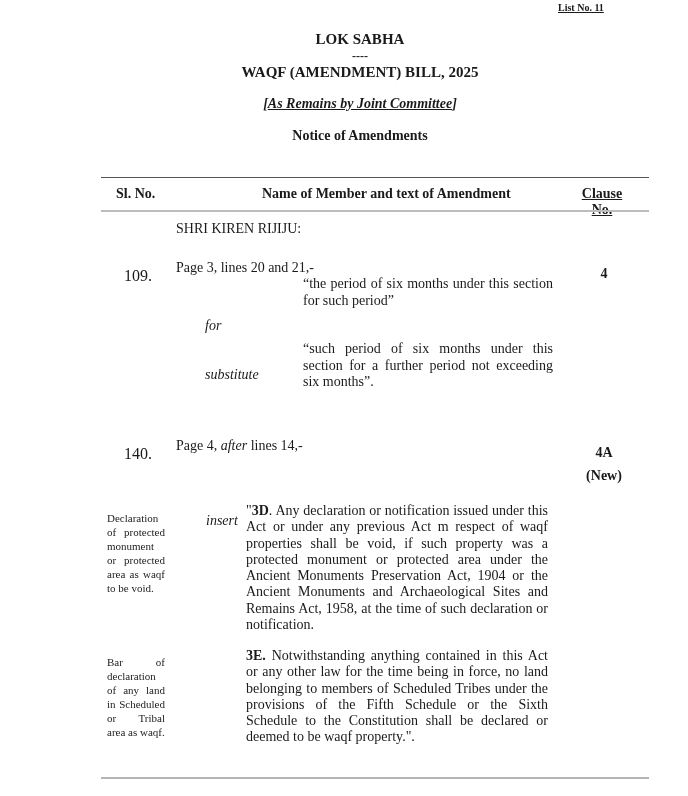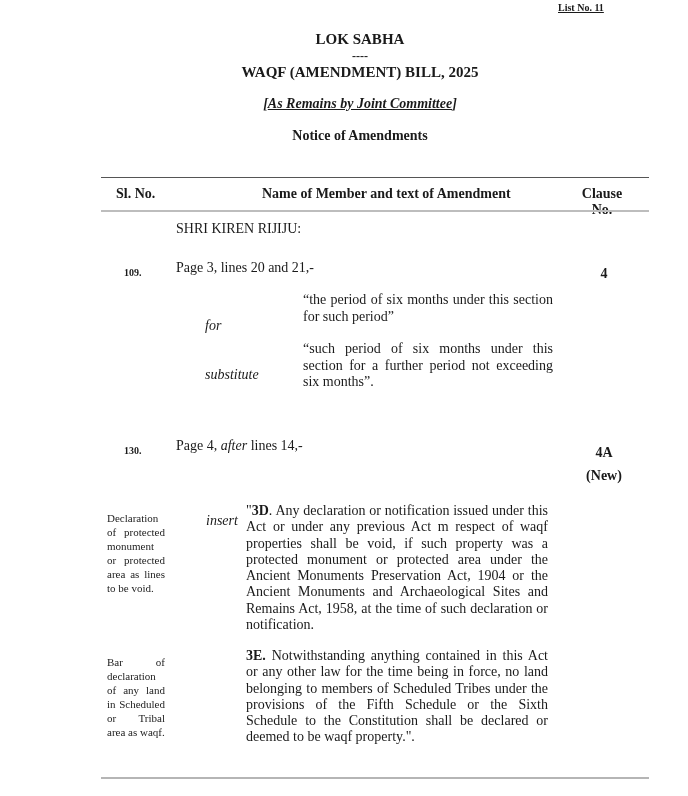--- a/index.html
+++ b/index.html
@@ -51,27 +51,27 @@
     }
     .rule.top { top: 177px; border-top: 1px solid #555; }
     .rule.mid { top: 210px; border-top: 2px solid #bdbdbd; }
     .rule.bottom { top: 777px; border-top: 2px solid #b5b5b5; }
 
     .th {
       top: 186px; font-size: 14px; font-weight: bold;
     }
     .th.sl { left: 116px; }
     .th.name { left: 232px; margin-left: 30px; }
-    .th.clause { left: 572px; }
+    .th.clause { left: 572px; text-decoration: underline; }
 
     .member {
       left: 176px; top: 221px; font-size: 14px; font-weight: normal;
     }
 
-    .slno { font-size: 10px; font-weight: bold; }
+    .slno { font-size: 16px; font-weight: normal; }
     .clause { font-size: 14px; font-weight: bold; text-align: center; width: 60px; }
 
     .para { font-size: 14px; line-height: 16px; }
     .quote {
       font-size: 14px; line-height: 16.5px; text-align: justify;
       width: 250px;
     }
     .quote-long {
       font-size: 14px; line-height: 16.3px; text-align: justify;
       width: 302px;
@@ -99,31 +99,31 @@
 <div class="abs th clause">Clause No.</div>
 <div class="abs rule mid"></div>
 
 <div class="abs member">SHRI KIREN RIJIJU:</div>
 
 <div class="abs slno" style="left:124px; top:267px;">109.</div>
 <div class="abs para" style="left:176px; top:260px;">Page 3, lines 20 and 21,-</div>
 <div class="abs clause" style="left:574px; top:266px;">4</div>
 
 <div class="abs para ital" style="left:205px; top:292px;">for</div>
-<div class="abs quote" style="left:303px; top:292px;">“the period of six months under this section for such period”</div>
+<div class="abs quote" style="left:303px; top:276px;">“the period of six months under this section for such period”</div>
 
 <div class="abs para ital" style="left:205px; top:341px;font-style:italic;">substitute</div>
 <div class="abs quote" style="left:303px; top:341px;">“such period of six months under this section for a further period not exceeding six months”.</div>
 
-<div class="abs slno" style="left:124px; top:445px;">130.</div>
+<div class="abs slno" style="left:124px; top:445px;">140.</div>
 <div class="abs para" style="left:176px; top:438px;"><span>Page 4, </span><span class="ital">after</span><span> lines 14,-</span></div>
 <div class="abs clause" style="left:574px; top:445px;">4A</div>
 <div class="abs clause" style="left:574px; top:468px;">(New)</div>
 
 <div class="abs para ital" style="left:206px; top:487px;">insert</div>
 
-<div class="abs margin-note" style="left:107px; top:511px;">Declaration of protected monument or protected area as lines to be void.</div>
+<div class="abs margin-note" style="left:107px; top:511px;">Declaration of protected monument or protected area as waqf to be void.</div>
 <div class="abs quote-long" style="left:246px; top:503px;"><span>"</span><span class="bold">3D</span><span>. Any declaration or notification issued under this Act or under any previous Act m respect of waqf properties shall be void, if such property was a protected monument or protected area under the Ancient Monuments Preservation Act, 1904 or the Ancient Monuments and Archaeological Sites and Remains Act, 1958, at the time of such declaration or notification.</span></div>
 
 <div class="abs margin-note" style="left:107px; top:655px;">Bar of declaration of any land in Scheduled or Tribal area as waqf.</div>
 <div class="abs quote-long" style="left:246px; top:648px;"><span></span><span class="bold">3E.</span><span> Notwithstanding anything contained in this Act or any other law for the time being in force, no land belonging to members of Scheduled Tribes under the provisions of the Fifth Schedule or the Sixth Schedule to the Constitution shall be declared or deemed to be waqf property.".</span></div>
 
 <div class="abs rule bottom"></div>
 
 </body></html>

